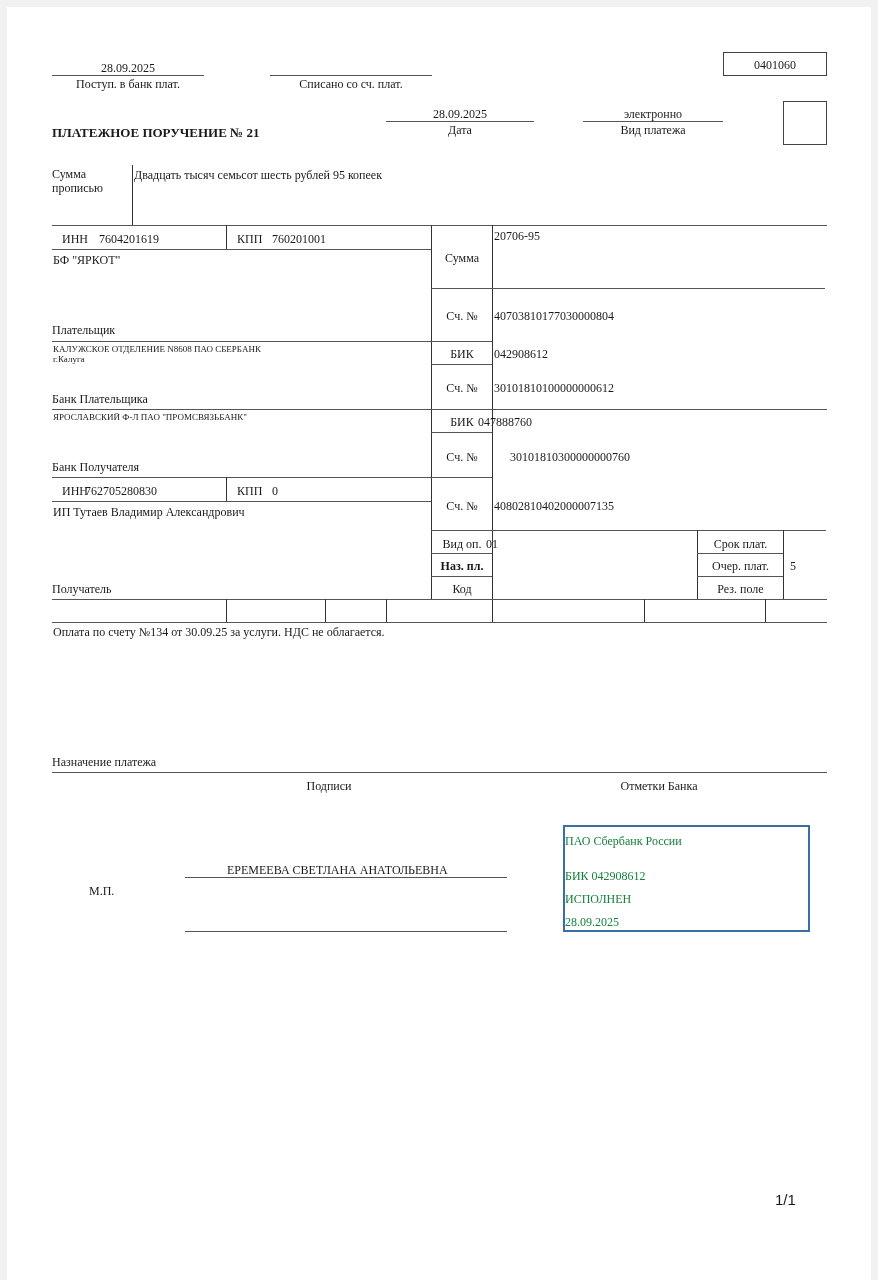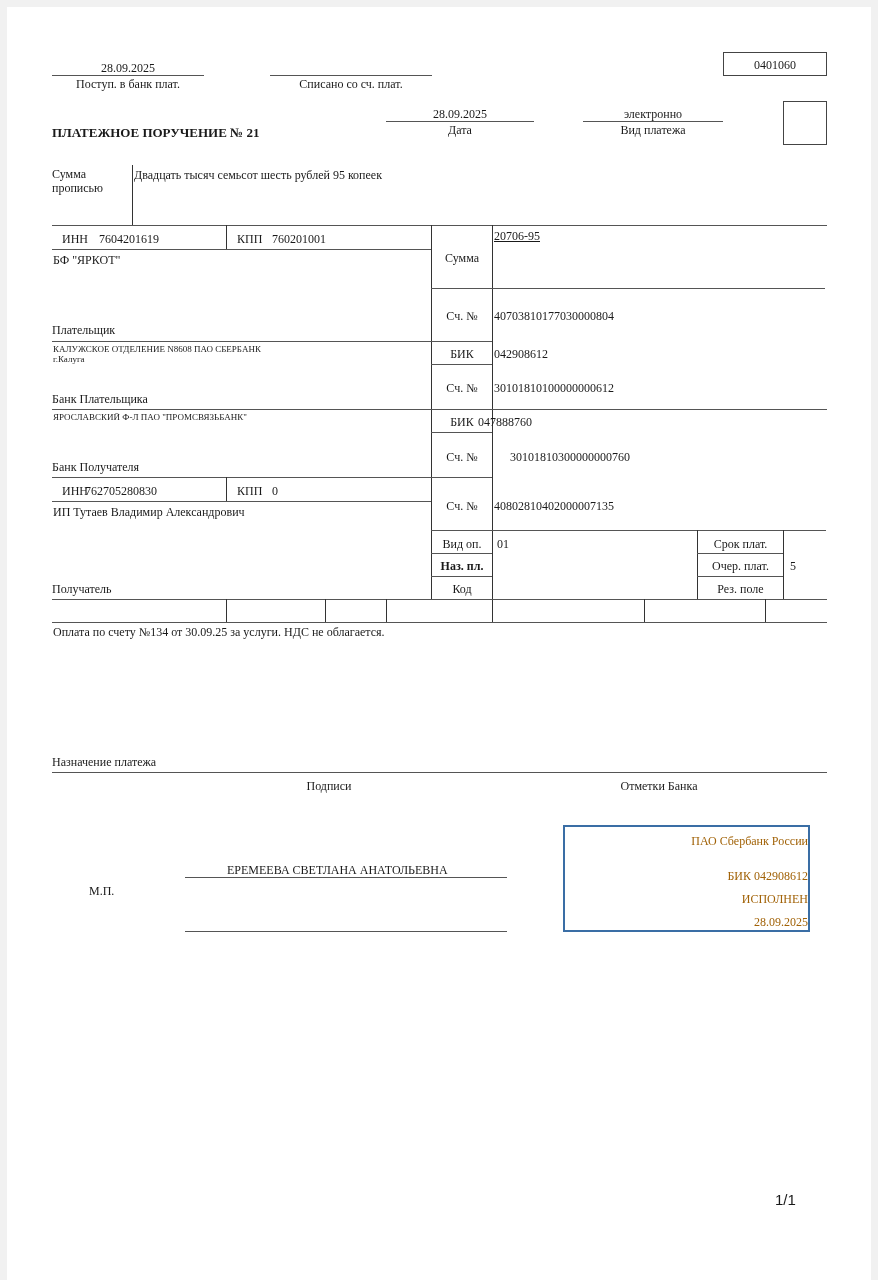--- a/index.html
+++ b/index.html
@@ -9,21 +9,21 @@
   }
   .sheet { position: absolute; left: 7px; top: 7px; width: 864px; height: 1273px; background: #ffffff; }
   .t { position: absolute; font-size: 12px; line-height: 14px; white-space: nowrap; }
   .small { font-size: 9px; line-height: 11px; }
   .c { text-align: center; }
   .hl { position: absolute; height: 0; border-top: 1px solid #555; }
   .vl { position: absolute; width: 0; border-left: 1px solid #333; }
   .box { position: absolute; border: 1px solid #444; box-sizing: border-box; }
   .title { font-weight: bold; font-size: 13px; }
   .stamp { position: absolute; border: 2px solid #3a6ea5; box-sizing: border-box; color: #2f6aa3; }
-  .stamp .t { color: #a16207; width: 100%; text-align: right; }
+  .stamp .t { color: #15803d; width: 100%; text-align: left; }
   .pageno { font-family: "Liberation Sans", "DejaVu Sans", sans-serif; font-size: 15px; }
 </style>
 </head>
 <body>
 
 <div class="sheet"></div>
 
 <div class="t c" style="left:52px;top:61px;width:152px;">28.09.2025</div>
 <div class="hl" style="left:52px;top:75px;width:152px;"></div>
 <div class="t c" style="left:52px;top:77px;width:152px;">Поступ. в банк плат.</div>
@@ -60,21 +60,21 @@
 <div class="vl" style="left:226px;top:225px;height:24px;"></div>
 <div class="hl" style="left:52px;top:249px;width:379px;"></div>
 <div class="t" style="left:62px;top:232px;">ИНН</div>
 <div class="t" style="left:99px;top:232px;">7604201619</div>
 <div class="t" style="left:237px;top:232px;">КПП</div>
 <div class="t" style="left:272px;top:232px;">760201001</div>
 <div class="t" style="left:53px;top:253px;">БФ "ЯРКОТ"</div>
 <div class="t" style="left:52px;top:323px;">Плательщик</div>
 
 <div class="t c" style="left:432px;top:251px;width:60px;">Сумма</div>
-<div class="t" style="left:494px;top:229px;text-decoration:underline;">20706-95</div>
+<div class="t" style="left:494px;top:229px;">20706-95</div>
 <div class="hl" style="left:431px;top:288px;width:394px;"></div>
 
 <div class="t c" style="left:432px;top:309px;width:60px;">Сч. №</div>
 <div class="t" style="left:494px;top:309px;">40703810177030000804</div>
 
 <div class="hl" style="left:52px;top:341px;width:440px;"></div>
 <div class="t small" style="left:53px;top:344px;">КАЛУЖСКОЕ ОТДЕЛЕНИЕ N8608 ПАО СБЕРБАНК</div>
 <div class="t small" style="left:53px;top:354px;">г.Калуга</div>
 <div class="t" style="left:52px;top:392px;">Банк Плательщика</div>
 
@@ -104,21 +104,21 @@
 <div class="t" style="left:53px;top:505px;">ИП Тутаев Владимир Александрович</div>
 <div class="t" style="left:52px;top:582px;">Получатель</div>
 
 <div class="t c" style="left:432px;top:499px;width:60px;">Сч. №</div>
 <div class="t" style="left:494px;top:499px;">40802810402000007135</div>
 
 <div class="hl" style="left:431px;top:530px;width:395px;"></div>
 <div class="hl" style="left:431px;top:553px;width:61px;"></div>
 <div class="hl" style="left:431px;top:576px;width:61px;"></div>
 <div class="t c" style="left:432px;top:537px;width:60px;">Вид оп.</div>
-<div class="t" style="left:497px;top:537px;">01</div>
+<div class="t" style="left:486px;top:537px;">01</div>
 <div class="t c" style="left:432px;top:559px;width:60px;font-weight:bold;">Наз. пл.</div>
 <div class="t c" style="left:432px;top:582px;width:60px;">Код</div>
 
 <div class="vl" style="left:697px;top:530px;height:69px;"></div>
 <div class="vl" style="left:783px;top:530px;height:69px;"></div>
 <div class="hl" style="left:697px;top:553px;width:86px;"></div>
 <div class="hl" style="left:697px;top:576px;width:86px;"></div>
 <div class="t c" style="left:698px;top:537px;width:85px;">Срок плат.</div>
 <div class="t c" style="left:698px;top:559px;width:85px;">Очер. плат.</div>
 <div class="t" style="left:790px;top:559px;">5</div>

